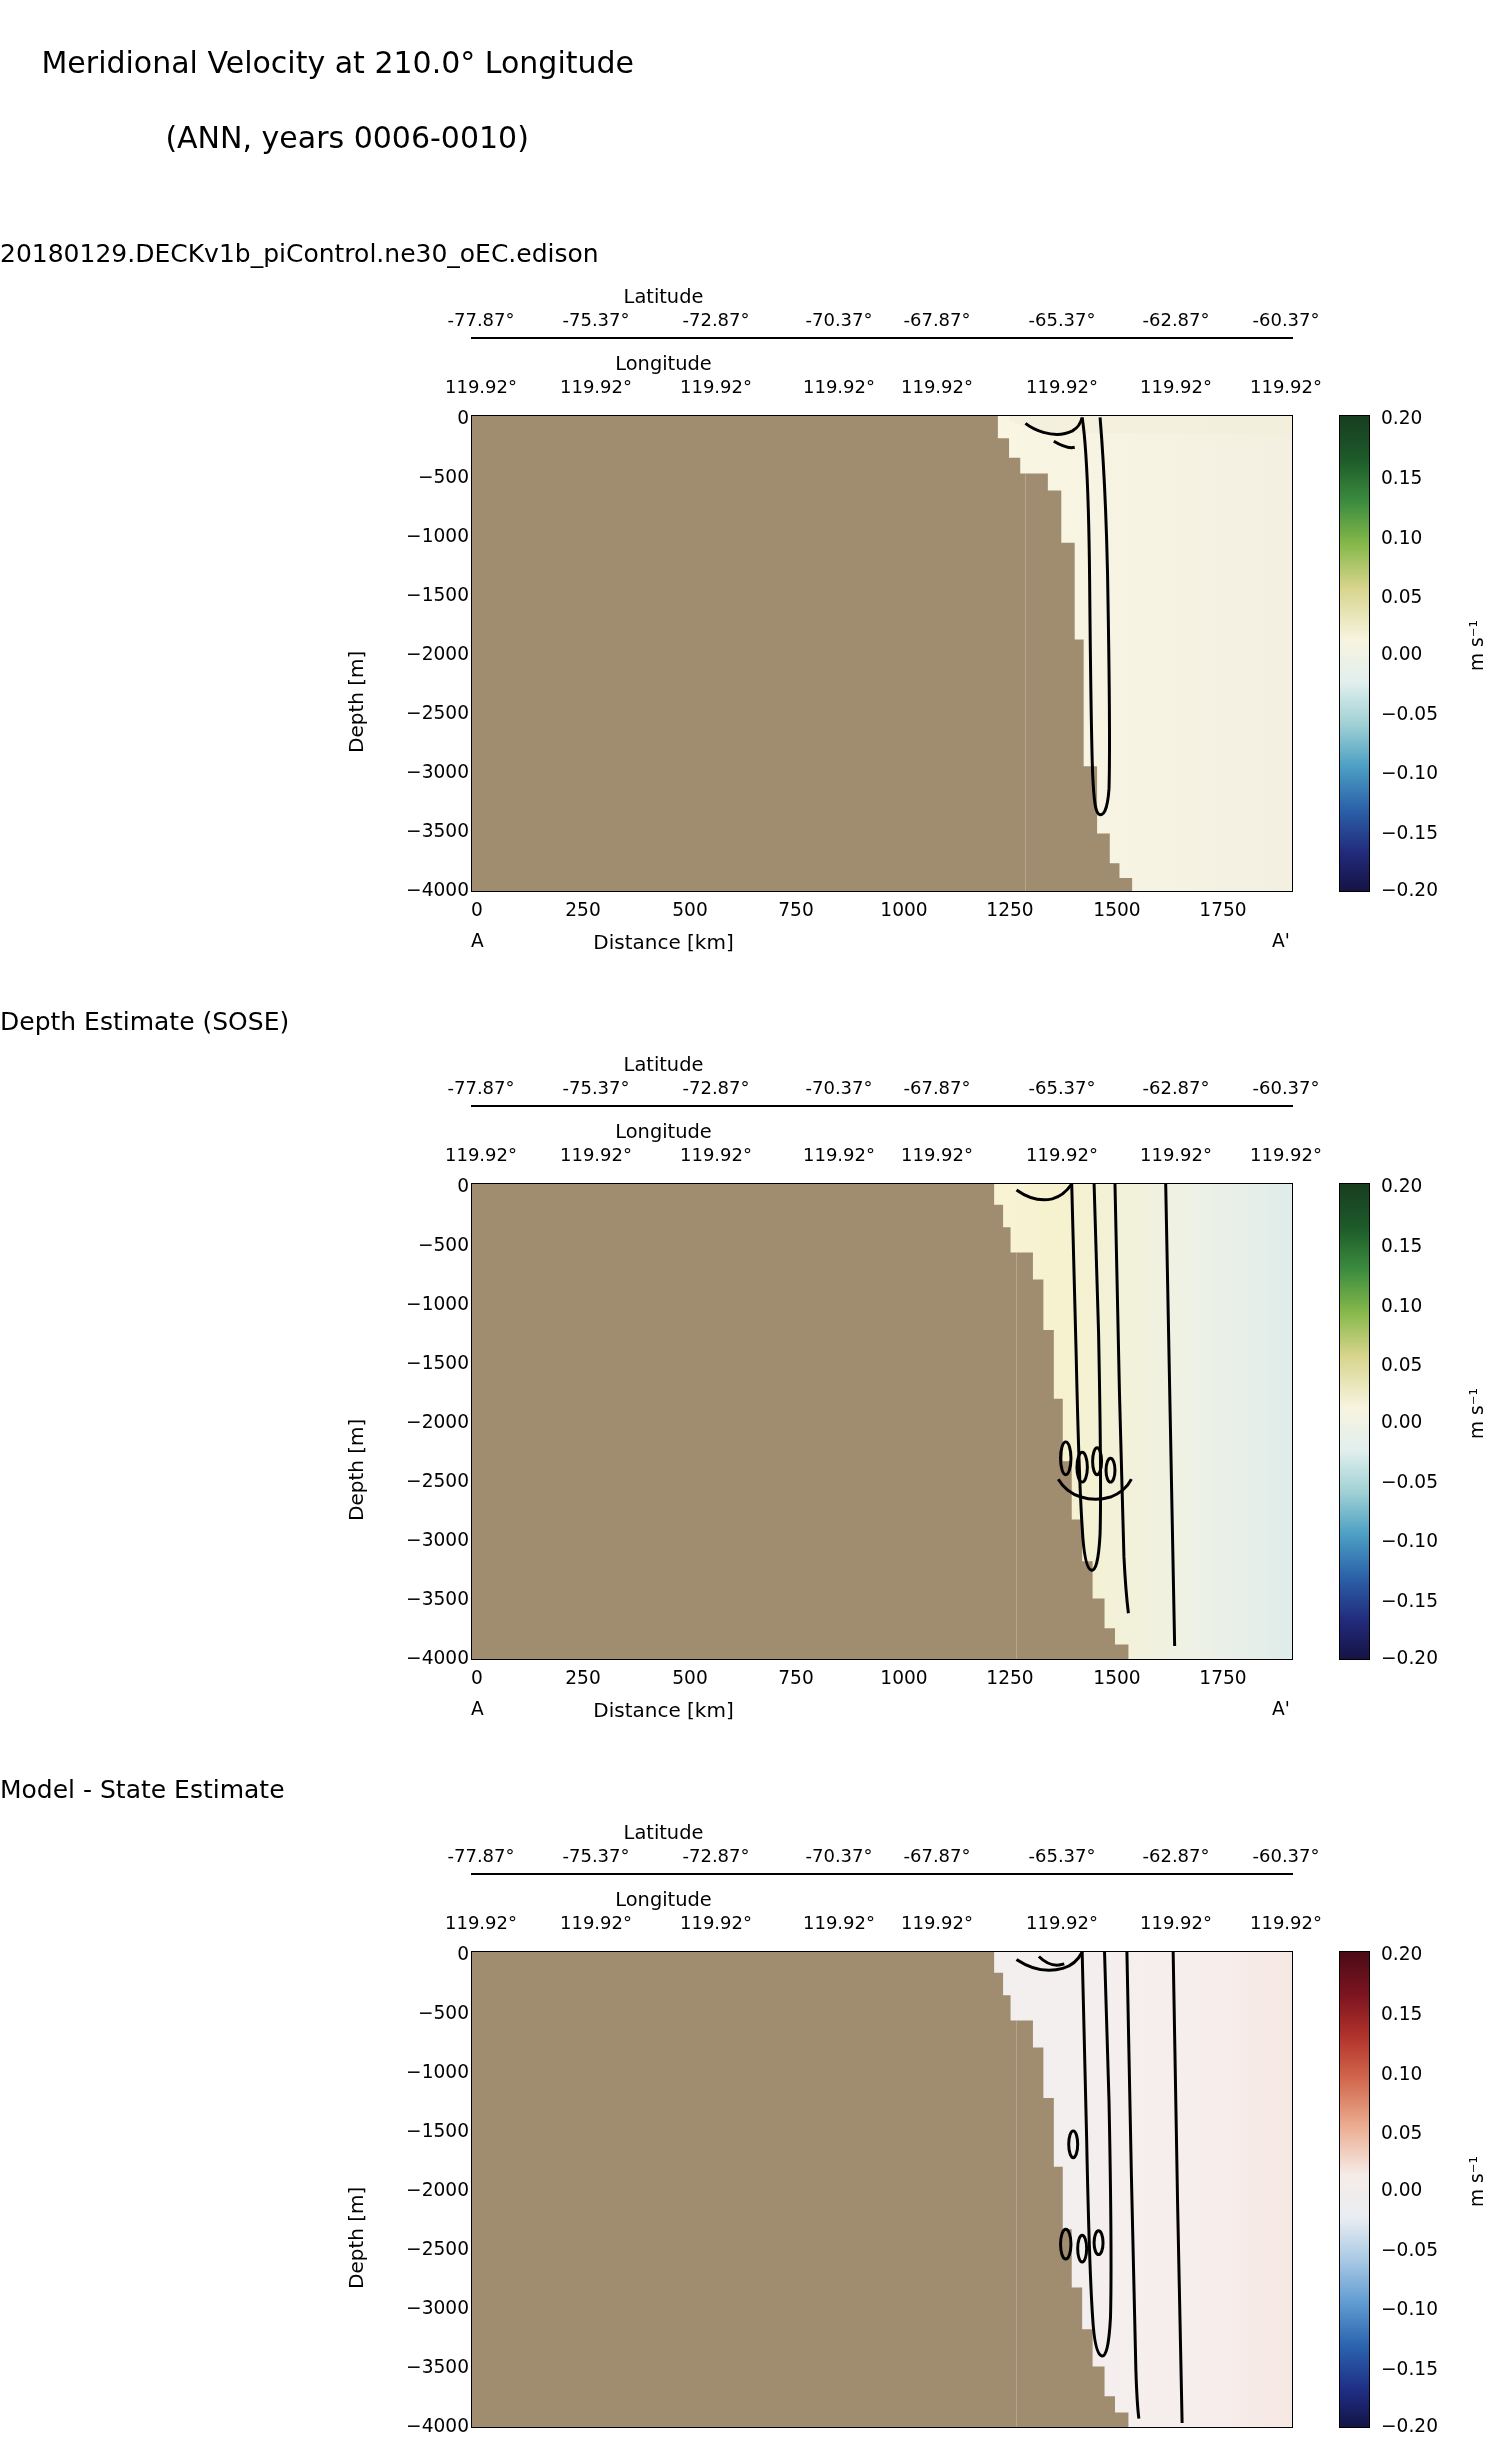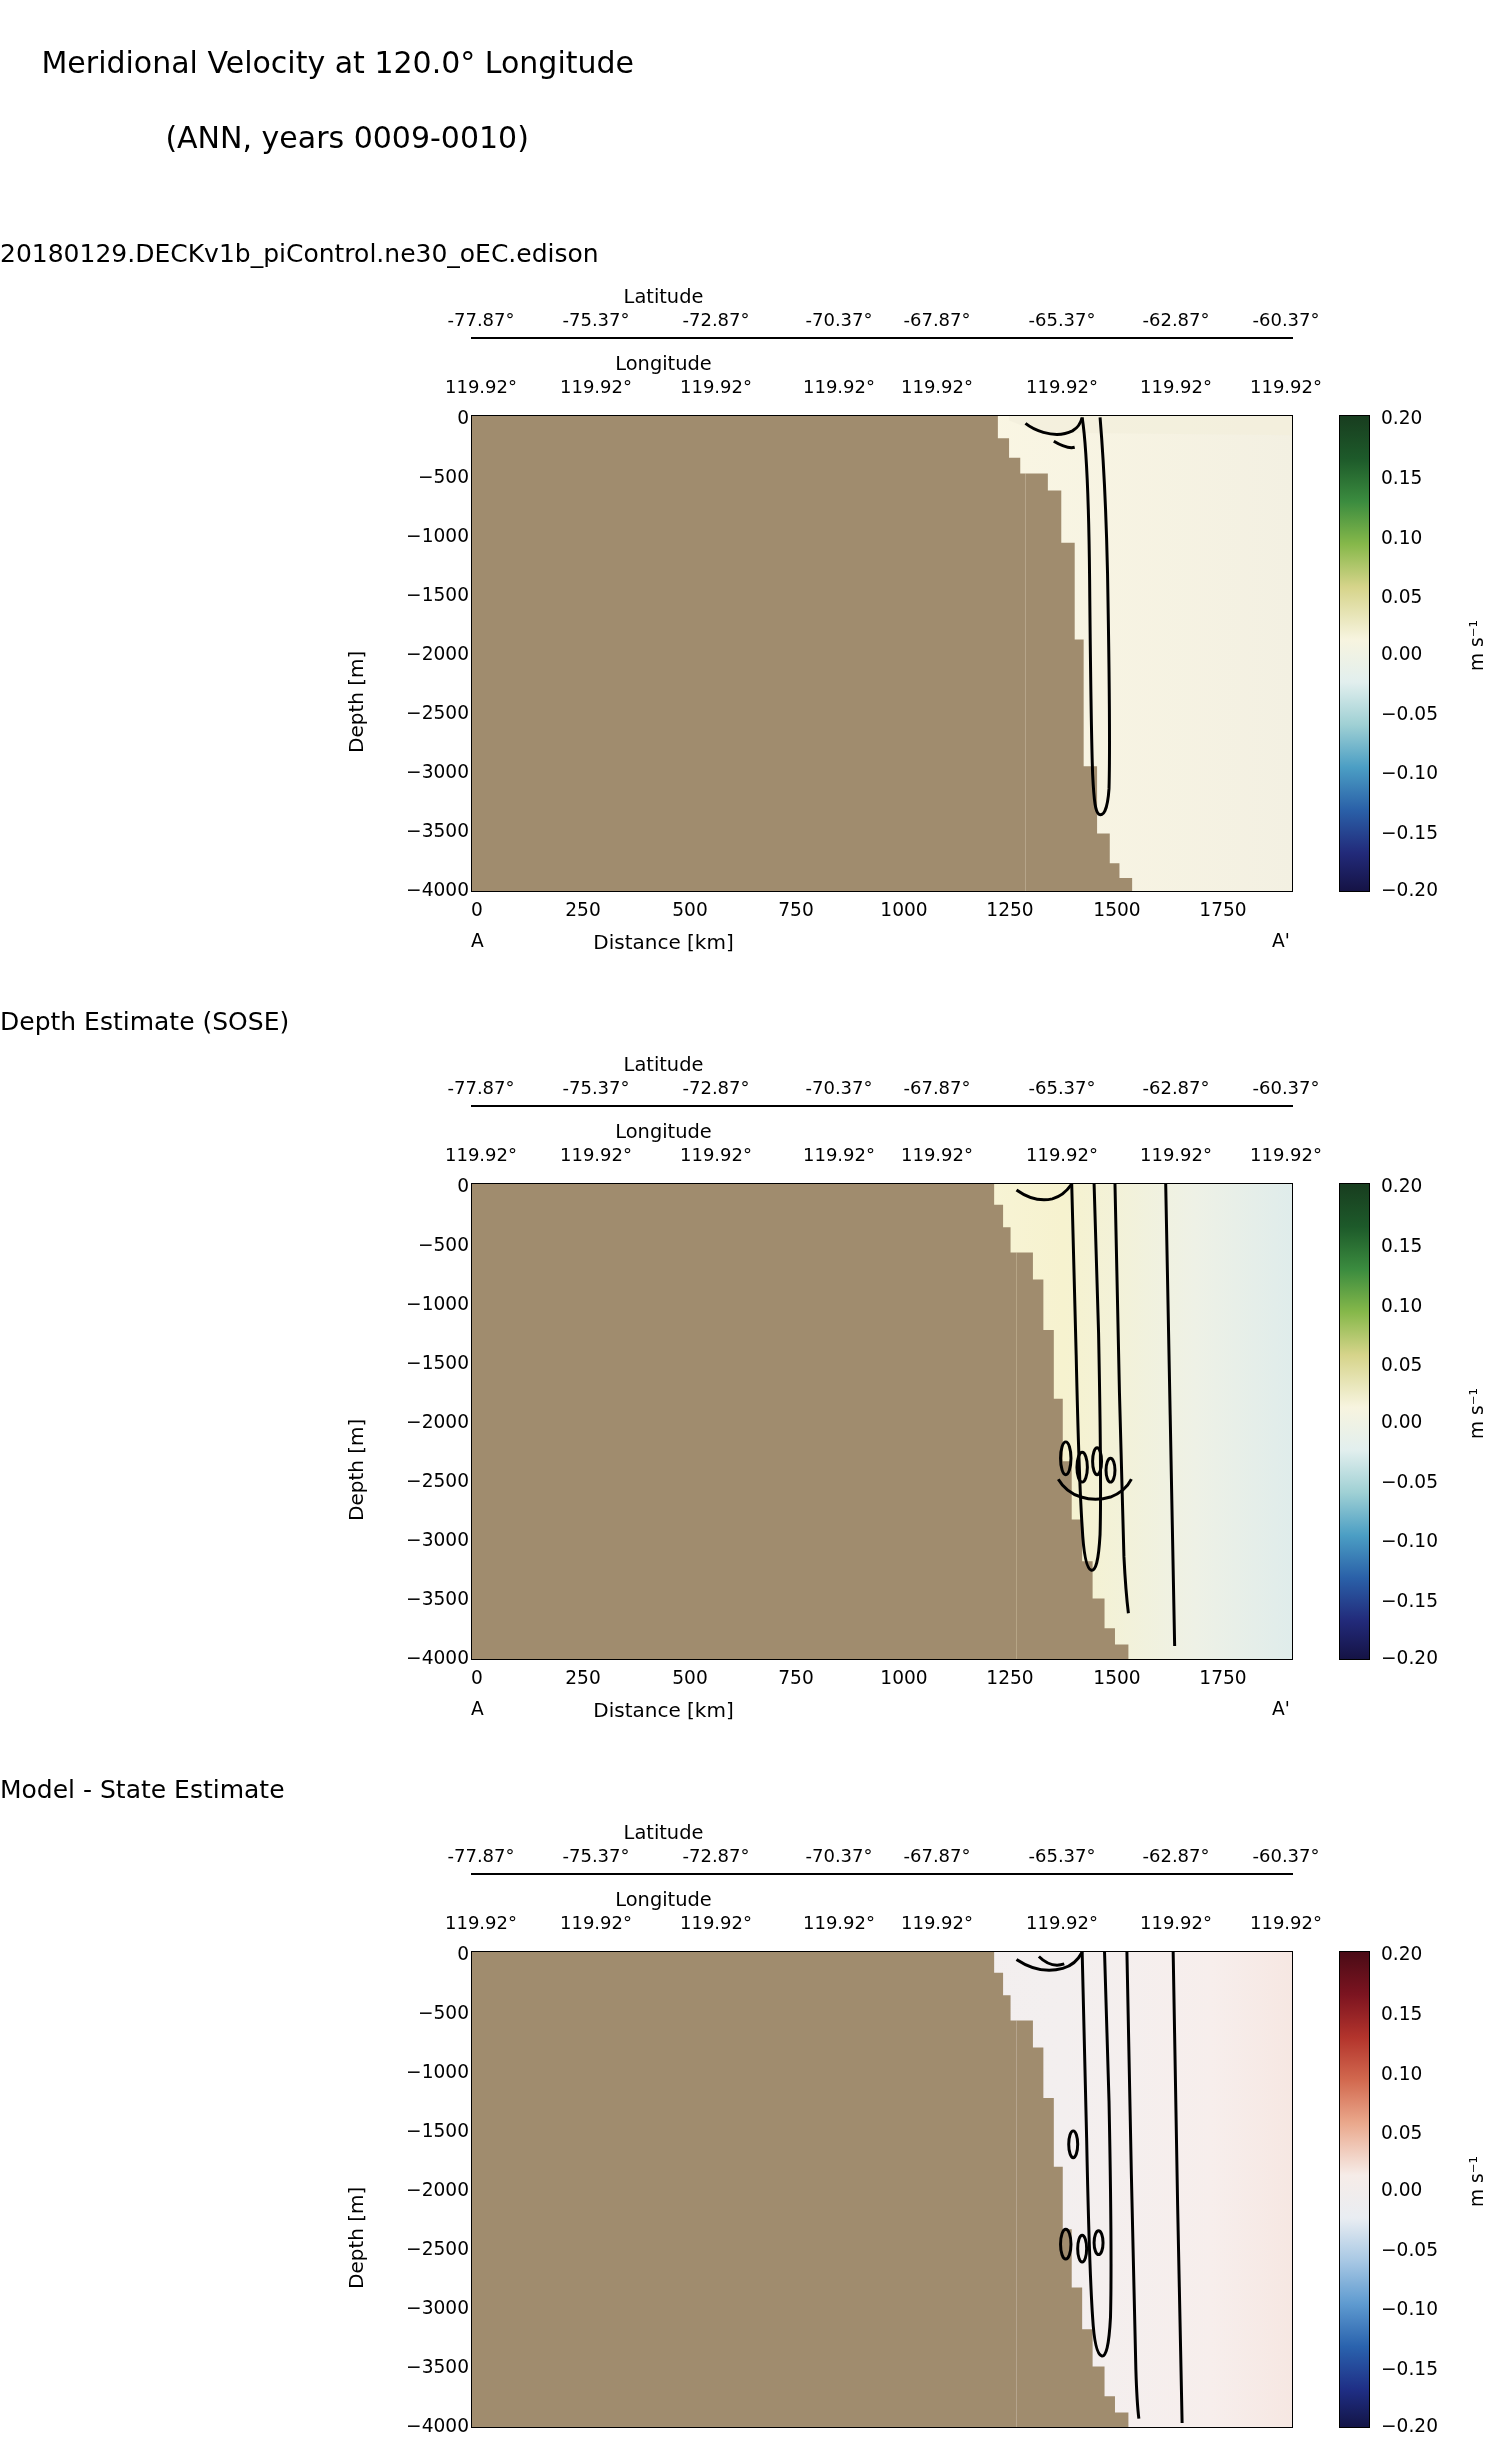--- a/index.html
+++ b/index.html
@@ -123,22 +123,22 @@
     transform-origin: left top;
     transform: rotate(-90deg);
     white-space: nowrap;
   }
   svg.field { display: block; }
 </style>
 </head>
 <body>
 
 <div class="suptitle">
-  <span>Meridional Velocity at 120.0° Longitude</span>
-  <span class="line2">(ANN, years 0009-0010)</span>
+  <span>Meridional Velocity at 210.0° Longitude</span>
+  <span class="line2">(ANN, years 0006-0010)</span>
 </div>
 
 <div class="panel" style="top:0;">
   <div class="panel-title" style="top:239px;">20180129.DECKv1b_piControl.ne30_oEC.edison</div>
 
   <div class="axis-label-top" style="top:285px;">Latitude</div>
   <div class="ticklabels" style="left:0;top:309px;width:1327px;">
     <span style="left:481px;">-77.87°</span>
     <span style="left:596px;">-75.37°</span>
     <span style="left:716px;">-72.87°</span>

